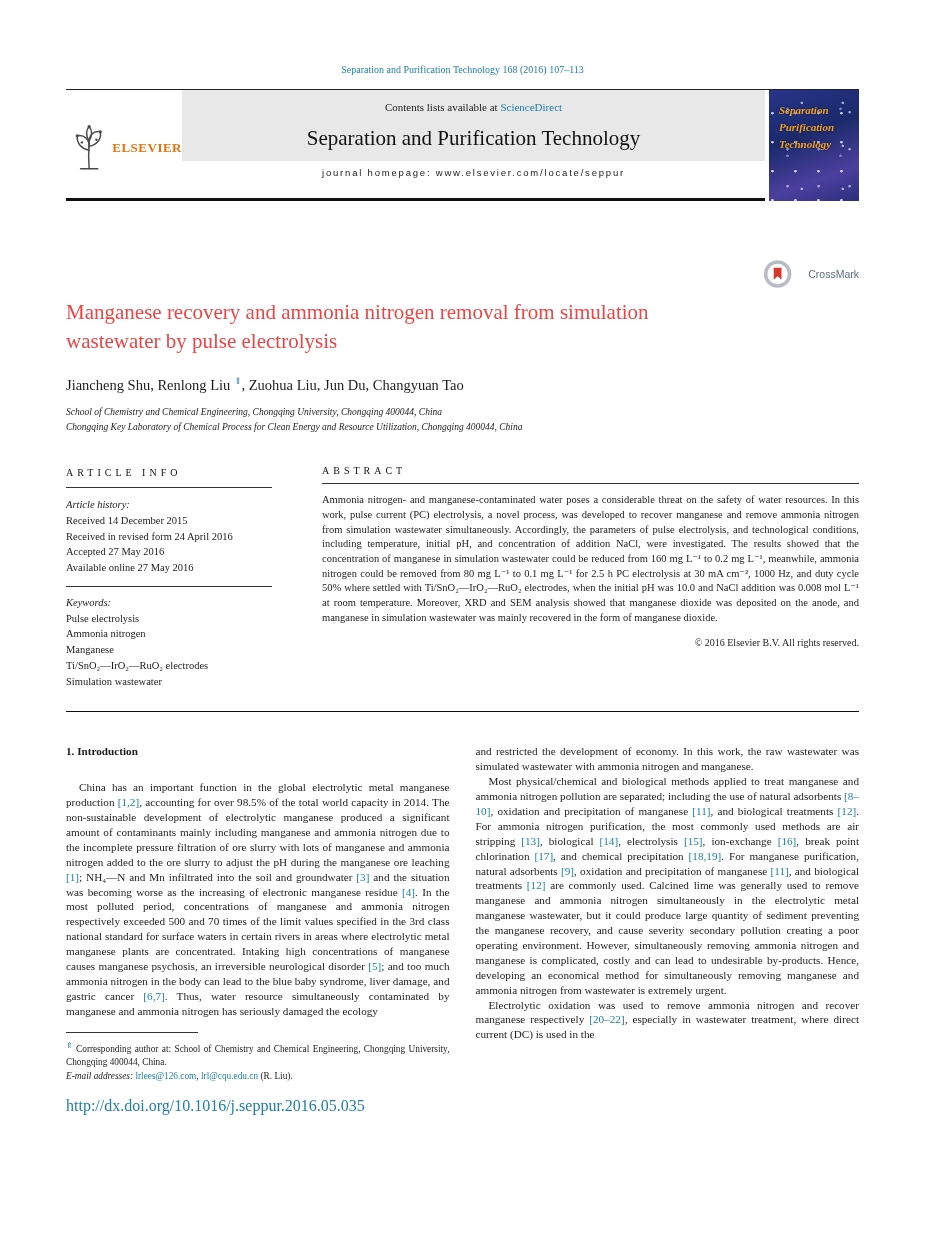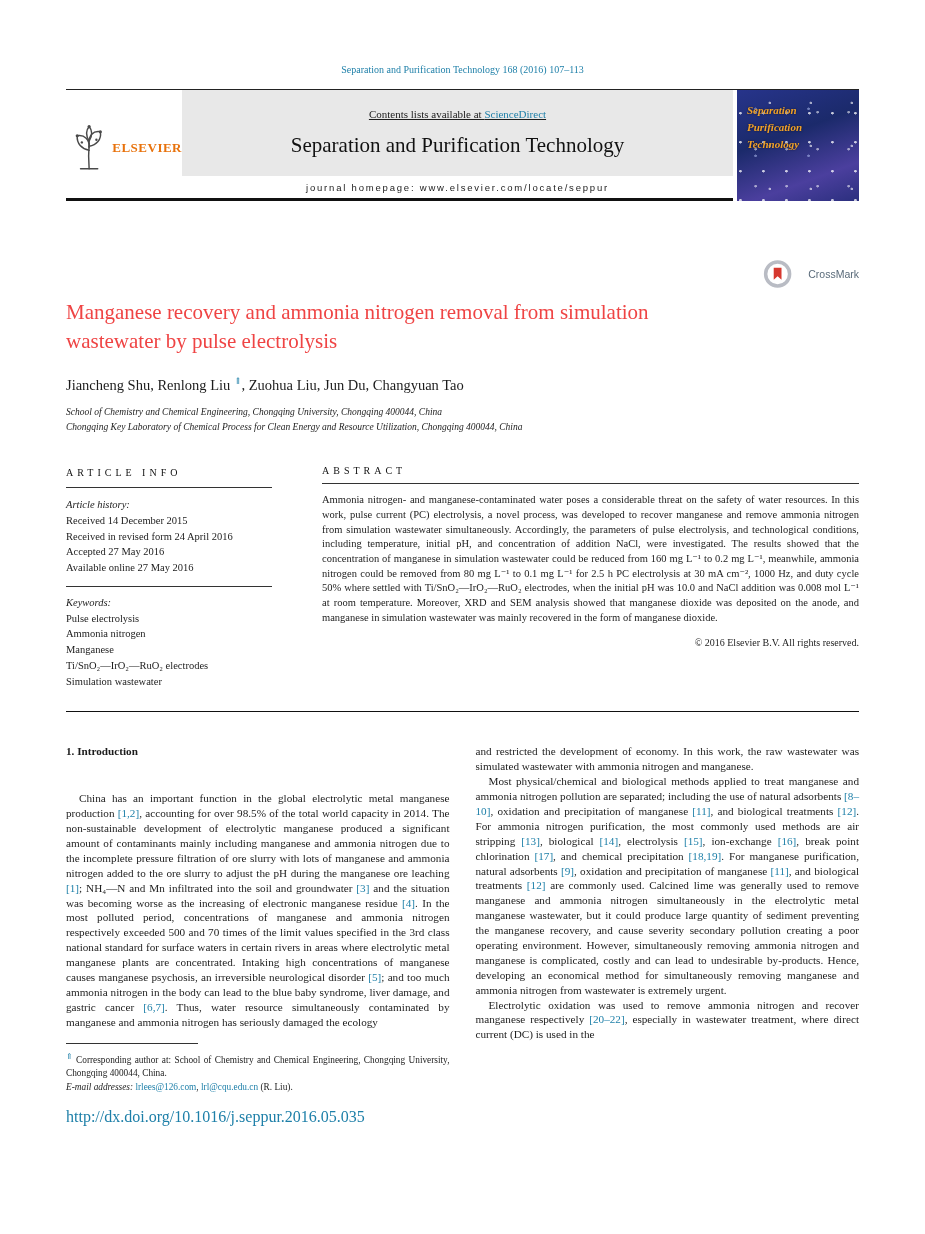--- a/index.html
+++ b/index.html
@@ -21,25 +21,25 @@
   
   .top-citation{text-align:center;font-size:10px;color:var(--accent);margin-bottom:14px;}
 
   
   .banner{display:flex;align-items:stretch;height:112px;border-top:1px solid #222;}
   .banner-main{flex:1;display:flex;border-bottom:3px solid #111;}
   .logo-col{width:116px;background:#fff;display:flex;flex-direction:row;align-items:center;padding-top:6px;}
   .elsevier-word{font-size:13px;letter-spacing:.5px;color:var(--orange);font-weight:bold;margin-top:2px;}
   .center-col{flex:1;display:flex;flex-direction:column;}
   .gray-box{background:#e8e8e8;flex:1;display:flex;flex-direction:column;align-items:center;justify-content:center;}
-  .contents-line{font-size:11px;margin-bottom:13px;text-decoration:underline;}
+  .contents-line{font-size:11px;margin-bottom:13px;}
   .header-journal-title{font-size:21px;color:#111;}
-  .homepage-line{font-family:"Liberation Sans","DejaVu Sans",sans-serif;font-size:9.5px;letter-spacing:1.8px;text-align:center;padding:6px 0 5px;color:#222;}
+  .homepage-line{font-family:"Liberation Sans","DejaVu Sans",sans-serif;font-size:9.5px;letter-spacing:1.8px;text-align:center;padding:6px 0 20px;color:#222;}
   .cover-col{
-    width:122px;margin-left:4px;position:relative;overflow:hidden;
+    width:90px;margin-left:4px;position:relative;overflow:hidden;
     background-image:
       radial-gradient(circle at 15% 80%, rgba(255,255,255,.75) 1px, transparent 1.6px),
       radial-gradient(circle at 60% 60%, rgba(255,255,255,.55) 1px, transparent 1.6px),
       radial-gradient(circle at 80% 30%, rgba(255,255,255,.6) 1px, transparent 1.6px),
       radial-gradient(circle at 35% 40%, rgba(190,205,255,.5) 1px, transparent 1.6px),
       linear-gradient(160deg,#27348b 0%,#1b2a6b 40%,#4b3f9e 75%,#2b2f7e 100%);
     background-size:23px 29px,31px 37px,41px 43px,53px 47px,100% 100%;
     padding:12px 0 0 10px;
   }
   .cover-line{color:#f2a229;font-size:11px;font-weight:bold;font-style:italic;line-height:1.55;text-shadow:0 0 2px rgba(0,0,0,.6);}
@@ -65,21 +65,21 @@
   .info-label{font-style:italic;}
   .info-divider{border-top:1px solid #333;margin:10px 0 8px;}
   .abstract-text{text-align:justify;line-height:1.4;}
   .abstract-copyright{text-align:right;margin-top:12px;font-size:10px;}
 
   .rule-heavy{border-top:1.5px solid #111;margin-top:22px;}
 
   
   .body-cols{display:flex;gap:26px;margin-top:32px;}
   .col{flex:1;font-size:11.2px;line-height:1.33;text-align:justify;}
-  .col h2{font-size:11.2px;font-weight:bold;margin-bottom:32px;text-align:left;}
+  .col h2{font-size:11.2px;font-weight:bold;margin-bottom:21px;text-align:left;}
   .col p{margin:0;}
   .col p.indent{text-indent:13px;}
 
   
   .footnote-rule{width:132px;border-top:1px solid #333;margin:13px 0 7px;}
   .footnote{font-size:9.3px;line-height:1.45;text-align:justify;}
   .corr-mark-fn{color:var(--accent);font-size:8px;vertical-align:super;}
   .em-label{font-style:italic;}
 
   

